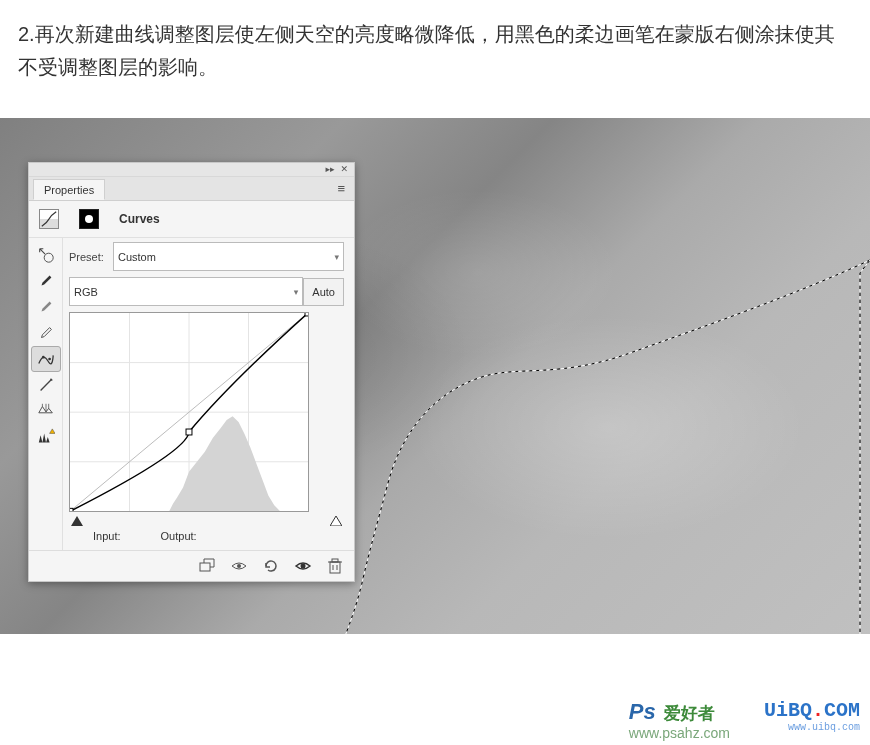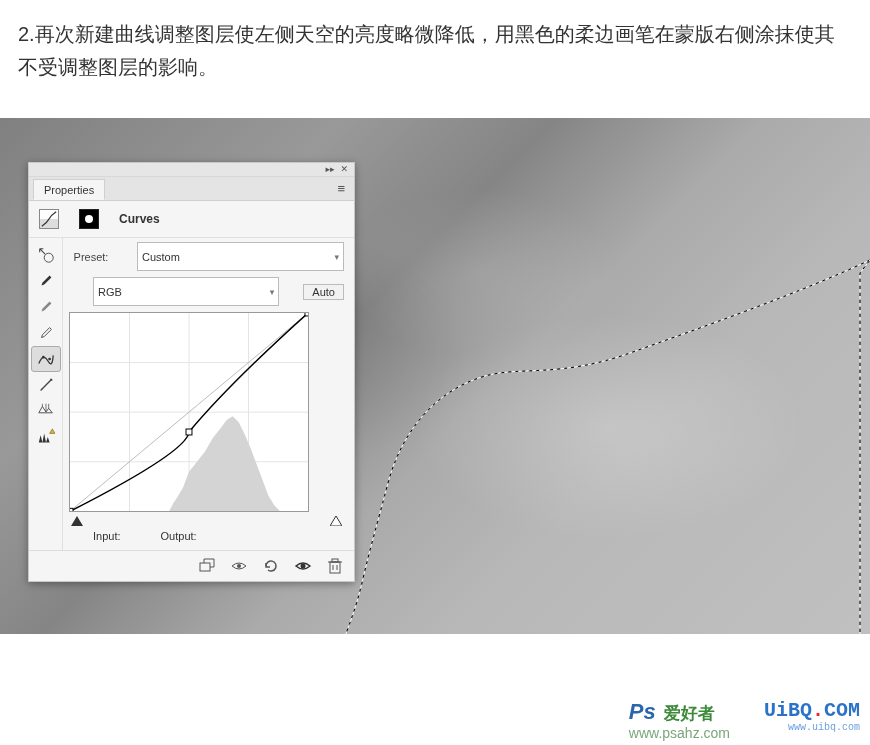--- a/index.html
+++ b/index.html
@@ -134,35 +134,35 @@
     border:1px solid transparent;
     border-radius:3px;
   }
   .tool-btn.selected { background:#ddd; border-color:#aaa; }
   .tool-btn svg { width:18px; height:18px; }
 
   .controls {
     flex:1;
     padding: 4px 10px 4px 6px;
   }
-  .row { display:flex; align-items:center; gap:24px; margin-bottom:6px;text-align:center; }
+  .row { display:flex; align-items:center; gap:0; margin-bottom:6px; }
   .label-sm { width:44px; font-size:11px; color:#444; }
   .select {
     flex:1;
     height:29px;
     border:1px solid #bbb;
     background:#fff;
     font-size:11px;
     color:#333;
     padding:1px 4px;
     display:flex;align-items:center;justify-content:space-between;
   }
   .select .caret{ font-size:9px; color:#777; }
   .btn-auto{
-    height:16px; padding:0 8px; border:1px solid #bbb; background:#f2f2f2; font-size:11px; color:#333;
+    height:28px; padding:0 8px; border:1px solid #bbb; background:#f2f2f2; font-size:11px; color:#333;
     display:flex;align-items:center;justify-content:center;
   }
 
   .graph {
     width: 240px; height: 200px;
     border:1px solid #999;
     background:#fff;
     position:relative;
     margin-bottom:4px;
   }

